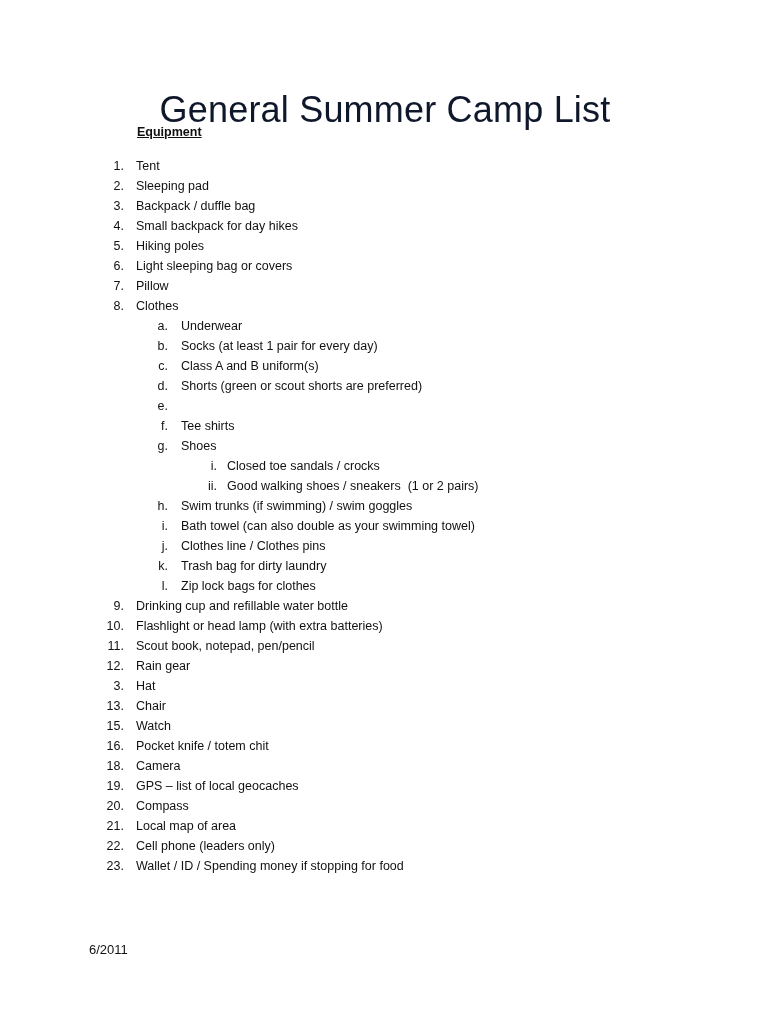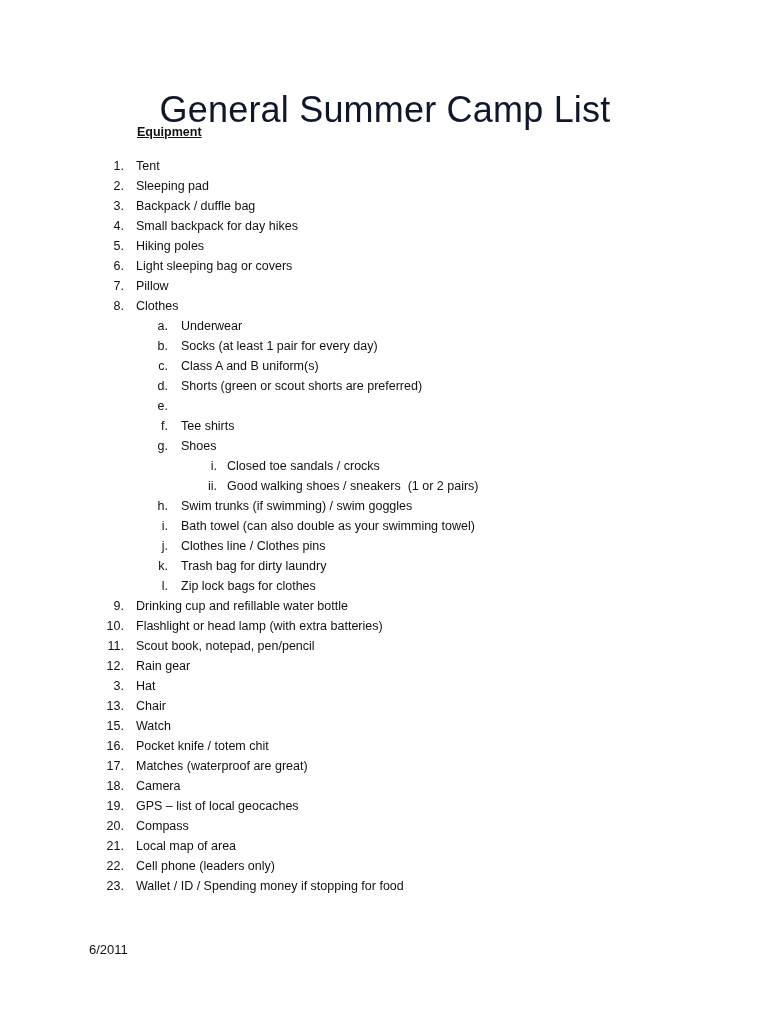--- a/index.html
+++ b/index.html
@@ -155,24 +155,20 @@
     </div>
     <div class="row lvl1">
       <span class="marker">15.</span>
       <span class="text">Watch</span>
     </div>
     <div class="row lvl1">
       <span class="marker">16.</span>
       <span class="text">Pocket knife / totem chit</span>
     </div>
     <div class="row lvl1">
-      <span class="marker">17.</span>
-      <span class="text">Matches (waterproof are great)</span>
-    </div>
-    <div class="row lvl1">
       <span class="marker">18.</span>
       <span class="text">Camera</span>
     </div>
     <div class="row lvl1">
       <span class="marker">19.</span>
       <span class="text">GPS – list of local geocaches</span>
     </div>
     <div class="row lvl1">
       <span class="marker">20.</span>
       <span class="text">Compass</span>

